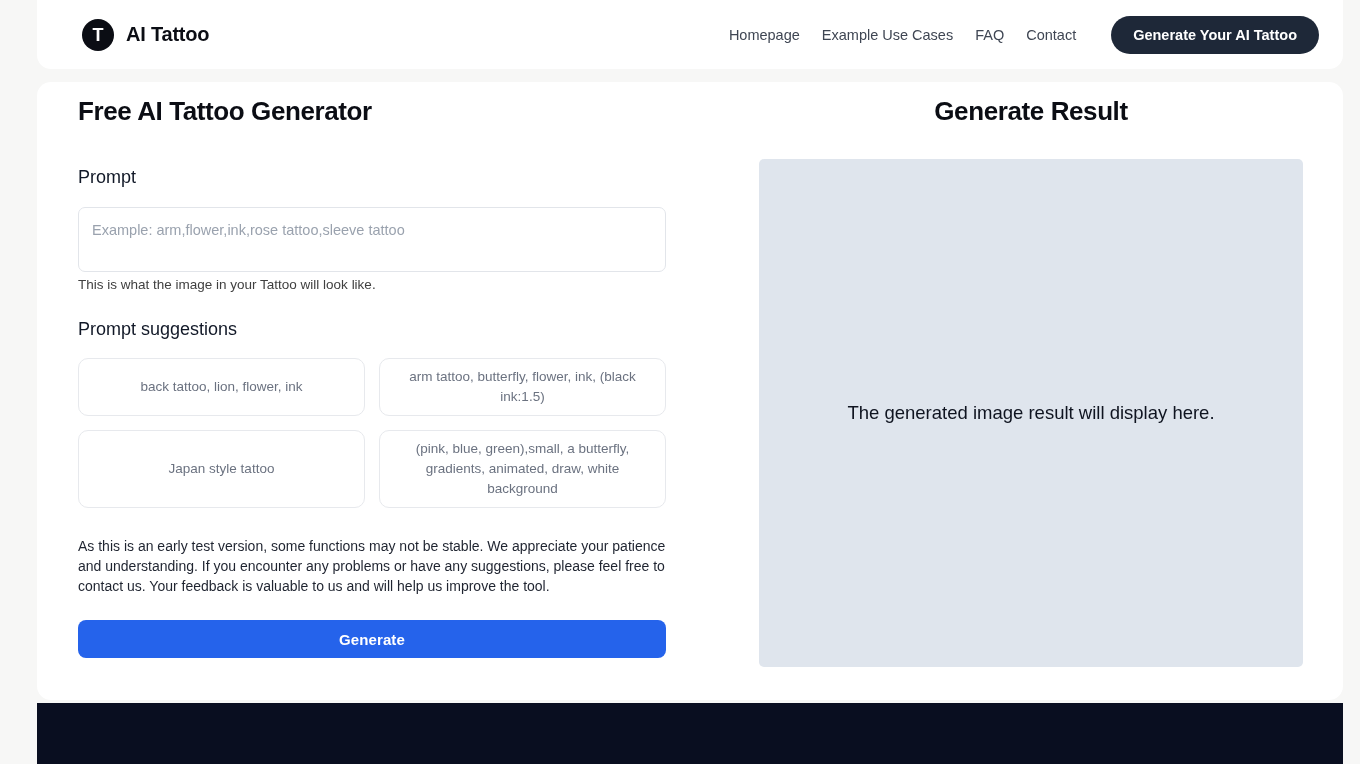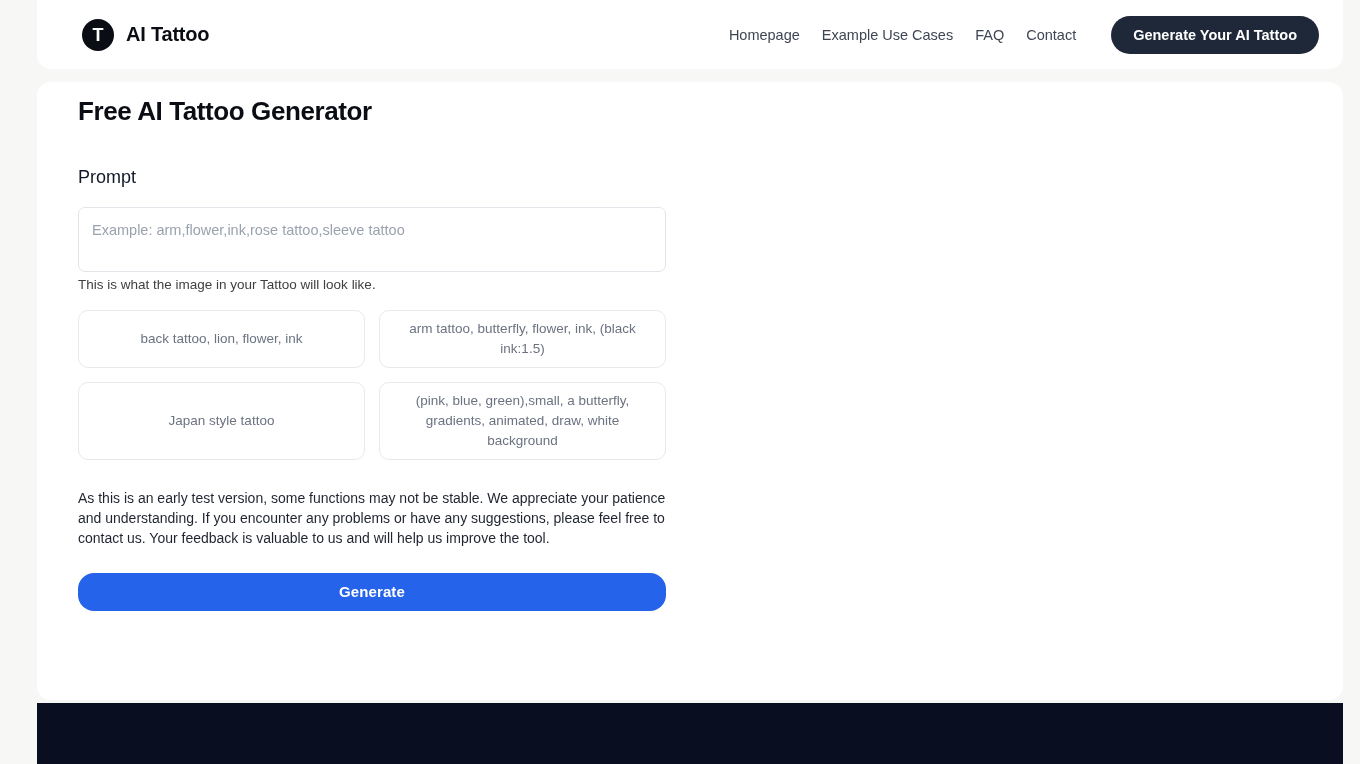--- a/index.html
+++ b/index.html
@@ -214,21 +214,21 @@
     line-height: 1.44;
   }
 
   .generate-btn {
     margin-top: 24px;
     width: 588px;
     height: 38px;
     background: #2563eb;
     color: #ffffff;
     border: none;
-    border-radius: 16px;
+    border-radius: 8px;
     font-size: 15px;
     font-weight: 700;
     font-family: "Liberation Sans", sans-serif;
     cursor: pointer;
     letter-spacing: 0.1px;
   }
 
   .result-box {
     margin-top: 32px;
     height: 508px;
@@ -282,32 +282,39 @@
 
       <div class="col-left">
         <h1 class="title-left">Free AI Tattoo Generator</h1>
 
         <div class="field-label">Prompt</div>
 
         <textarea class="prompt-box" placeholder="Example: arm,flower,ink,rose tattoo,sleeve tattoo" style=""></textarea>
 
         <div class="helper-text">This is what the image in your Tattoo will look like.</div>
 
+        <div class="suggestions-label">Prompt suggestions</div>
 
         <div class="chips">
           <div class="chip">back tattoo, lion, flower, ink</div>
           <div class="chip">arm tattoo, butterfly, flower, ink, (black ink:1.5)</div>
           <div class="chip tall">Japan style tattoo</div>
           <div class="chip tall">(pink, blue, green),small, a butterfly, gradients, animated, draw, white background</div>
         </div>
 
         <p class="disclaimer">As this is an early test version, some functions may not be stable. We appreciate your patience and understanding. If you encounter any problems or have any suggestions, please feel free to contact us. Your feedback is valuable to us and will help us improve the tool.</p>
 
         <button class="generate-btn">Generate</button>
       </div>
 
+      <div class="col-right">
+        <h2 class="title-right">Generate Result</h2>
+        <div class="result-box">
+          <span class="result-text">The generated image result will display here.</span>
+        </div>
+      </div>
 
     </div>
   </div>
 
   <div class="footer"></div>
 
 </div>
 
 </body></html>

